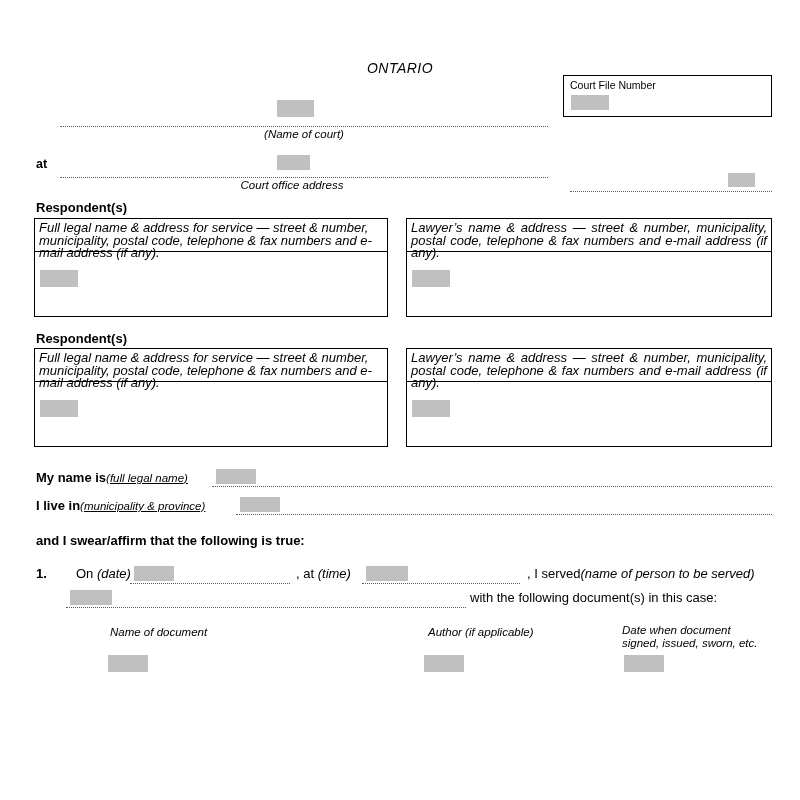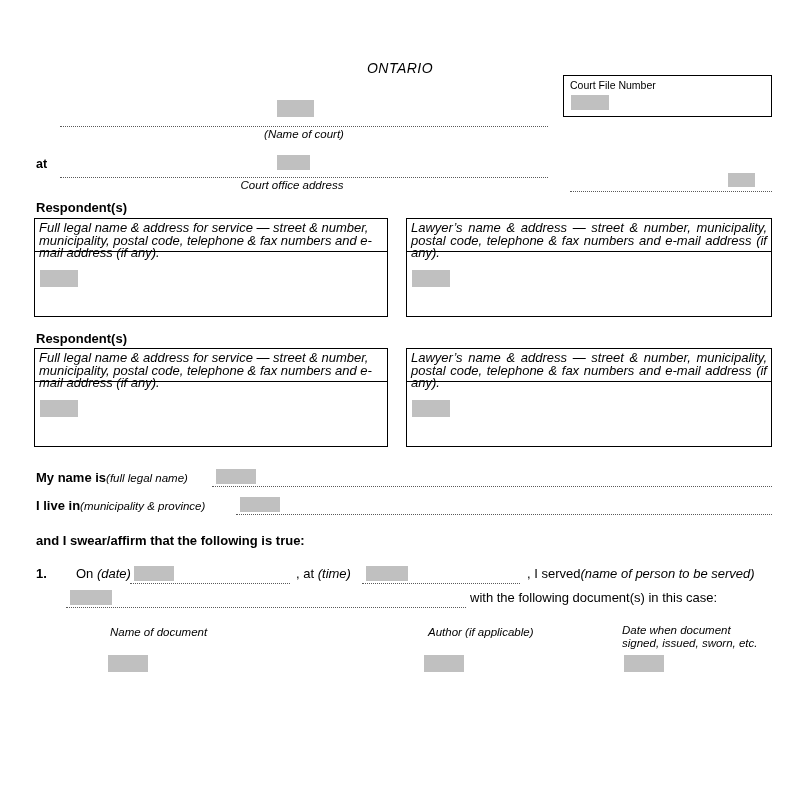--- a/index.html
+++ b/index.html
@@ -172,20 +172,21 @@
   .stmt {
     position: absolute;
     font-size: 13px;
     font-weight: bold;
     white-space: nowrap;
   }
   .stmt .paren {
     font-size: 11.5px;
     font-style: italic;
     font-weight: normal;
+    text-decoration: underline;
   }
 
   #myname { left: 36px; top: 470px; }
   #myname-field { left: 216px; top: 469px; width: 40px; height: 15px; }
   #myname-rule { left: 212px; top: 486px; width: 560px; }
 
   #ilivein { left: 36px; top: 498px; }
   #ilivein-field { left: 240px; top: 497px; width: 40px; height: 15px; }
   #ilivein-rule { left: 236px; top: 514px; width: 536px; }
 

